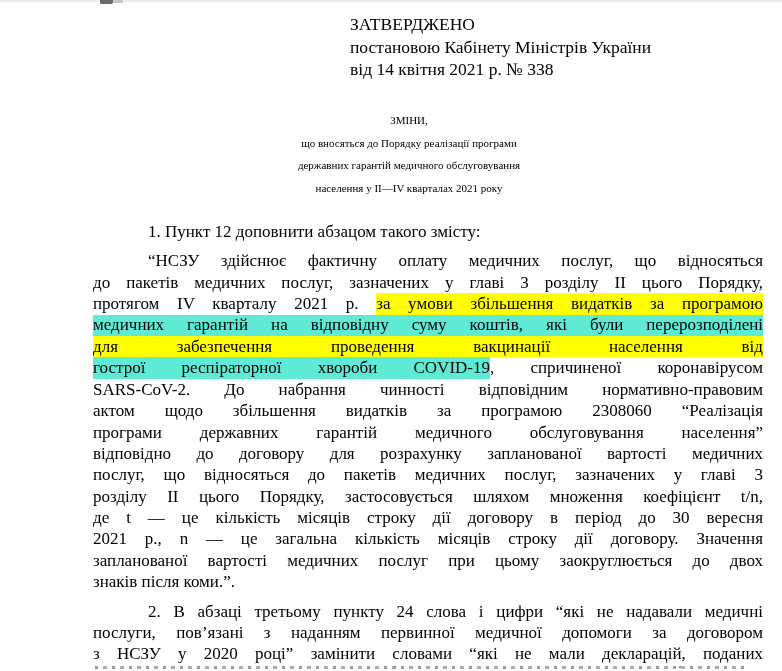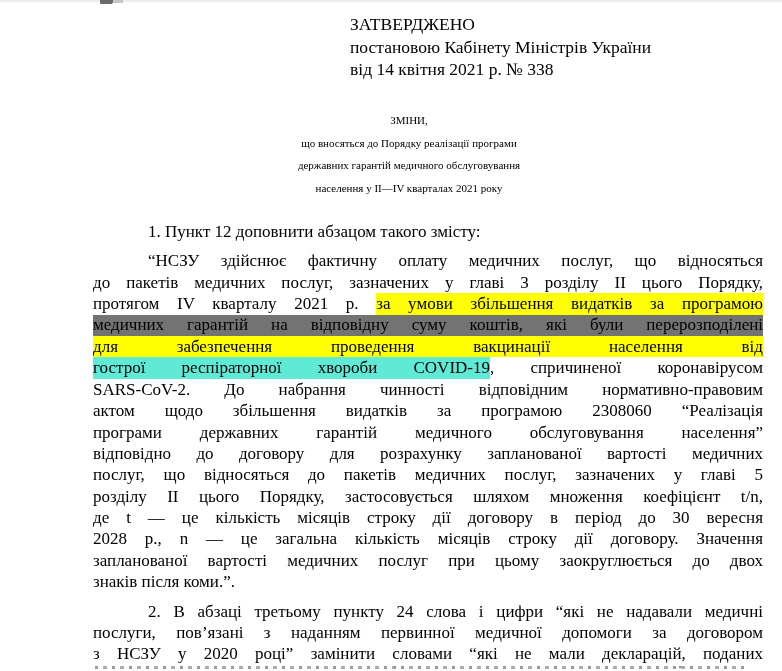--- a/index.html
+++ b/index.html
@@ -65,31 +65,31 @@
 </div>
 
 <div class="doc-body">
     <div class="para">
       <div class="line ll indent"><span>1. Пункт 12 доповнити абзацом такого змісту:</span></div>
     </div>
     <div class="para">
       <div class="line jl indent"><span>“НСЗУ здійснює фактичну оплату медичних послуг, що відносяться</span></div>
       <div class="line jl"><span>до пакетів медичних послуг, зазначених у главі 3 розділу II цього Порядку,</span></div>
       <div class="line jl"><span>протягом IV кварталу 2021 р. </span><span class="hl" style="background: rgb(255, 255, 0);">за умови збільшення видатків за програмою</span></div>
-      <div class="line jl"><span class="hl" style="background: #737373;">медичних гарантій на відповідну суму коштів, які були перерозподілені</span></div>
+      <div class="line jl"><span class="hl" style="background: #5eead4;">медичних гарантій на відповідну суму коштів, які були перерозподілені</span></div>
       <div class="line jl"><span class="hl" style="background: rgb(255, 255, 0);">для забезпечення проведення вакцинації населення від</span></div>
       <div class="line jl"><span class="hl" style="background: #5eead4;">гострої респіраторної хвороби COVID-19</span><span>, спричиненої коронавірусом</span></div>
       <div class="line jl"><span>SARS-CoV-2. До набрання чинності відповідним нормативно-правовим</span></div>
       <div class="line jl"><span>актом щодо збільшення видатків за програмою 2308060 “Реалізація</span></div>
       <div class="line jl"><span>програми державних гарантій медичного обслуговування населення”</span></div>
       <div class="line jl"><span>відповідно до договору для розрахунку запланованої вартості медичних</span></div>
-      <div class="line jl"><span>послуг, що відносяться до пакетів медичних послуг, зазначених у главі 5</span></div>
+      <div class="line jl"><span>послуг, що відносяться до пакетів медичних послуг, зазначених у главі 3</span></div>
       <div class="line jl"><span>розділу II цього Порядку, застосовується шляхом множення коефіцієнт t/n,</span></div>
       <div class="line jl"><span>де t — це кількість місяців строку дії договору в період до 30 вересня</span></div>
-      <div class="line jl"><span>2028 р., n — це загальна кількість місяців строку дії договору. Значення</span></div>
+      <div class="line jl"><span>2021 р., n — це загальна кількість місяців строку дії договору. Значення</span></div>
       <div class="line jl"><span>запланованої вартості медичних послуг при цьому заокруглюється до двох</span></div>
       <div class="line ll"><span>знаків після коми.”.</span></div>
     </div>
     <div class="para">
       <div class="line jl indent"><span>2. В абзаці третьому пункту 24 слова і цифри “які не надавали медичні</span></div>
       <div class="line jl"><span>послуги, пов’язані з наданням первинної медичної допомоги за договором</span></div>
       <div class="line jl"><span>з НСЗУ у 2020 році” замінити словами “які не мали декларацій, поданих</span></div>
     </div>
   </div>
 

